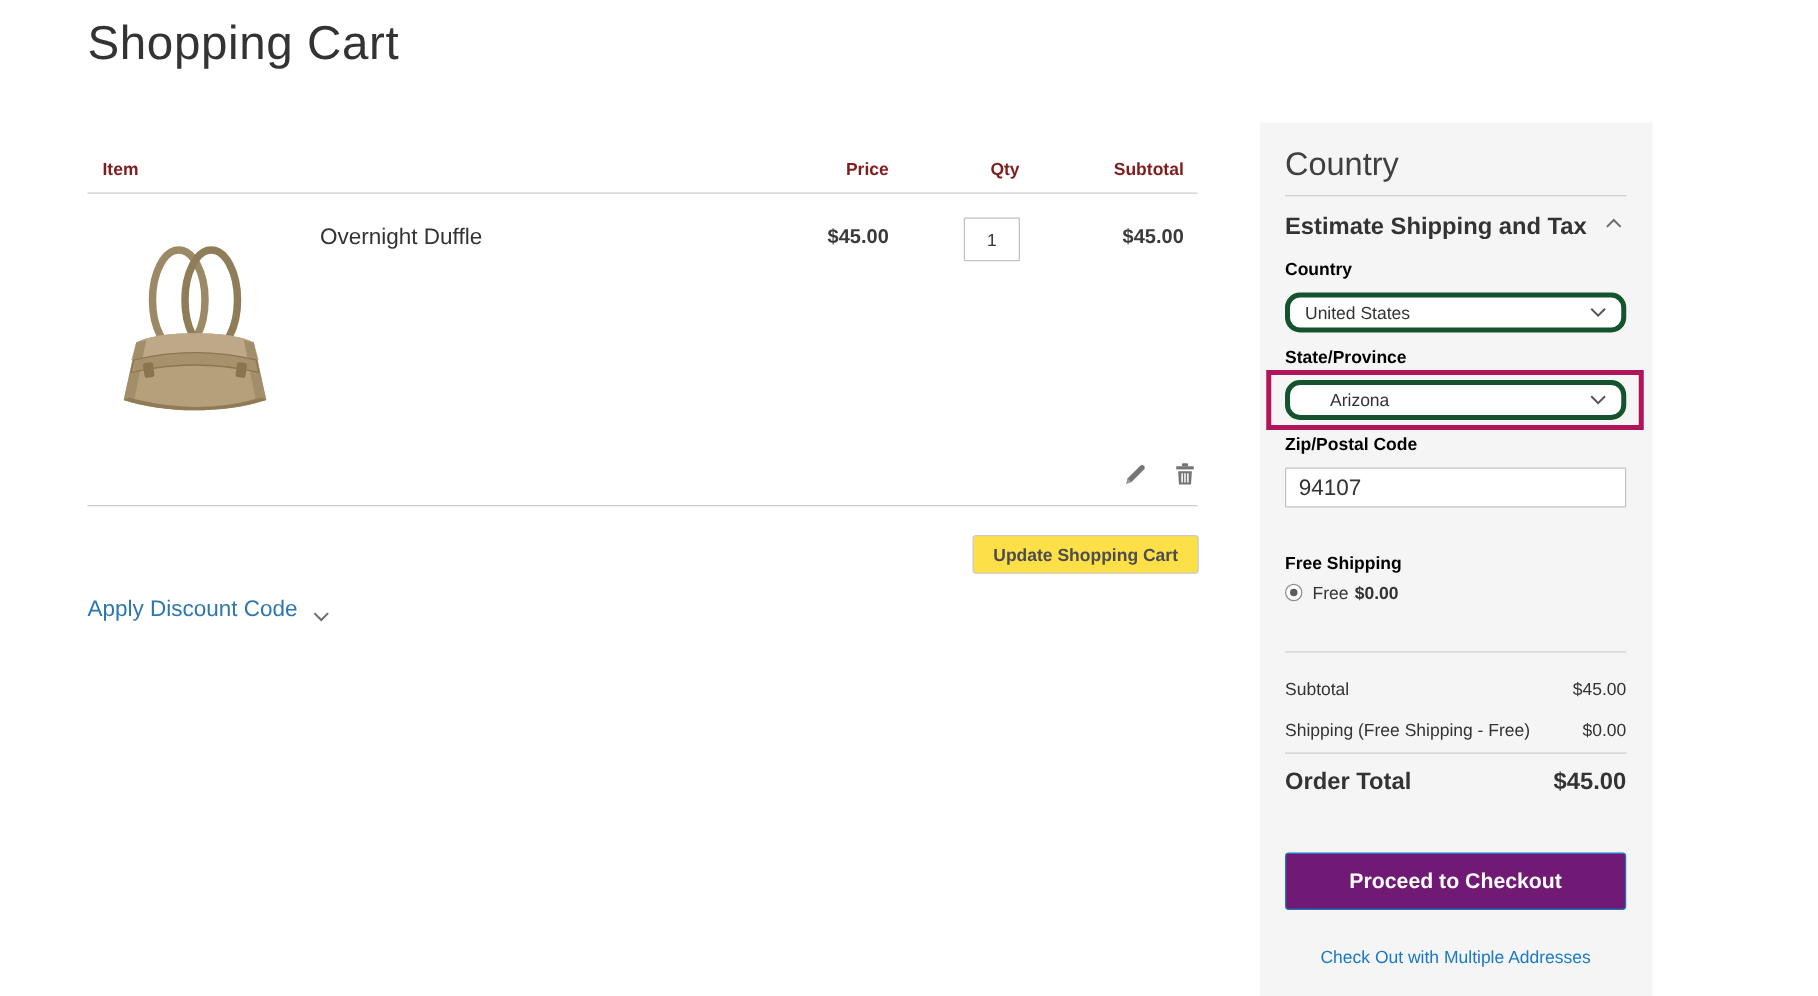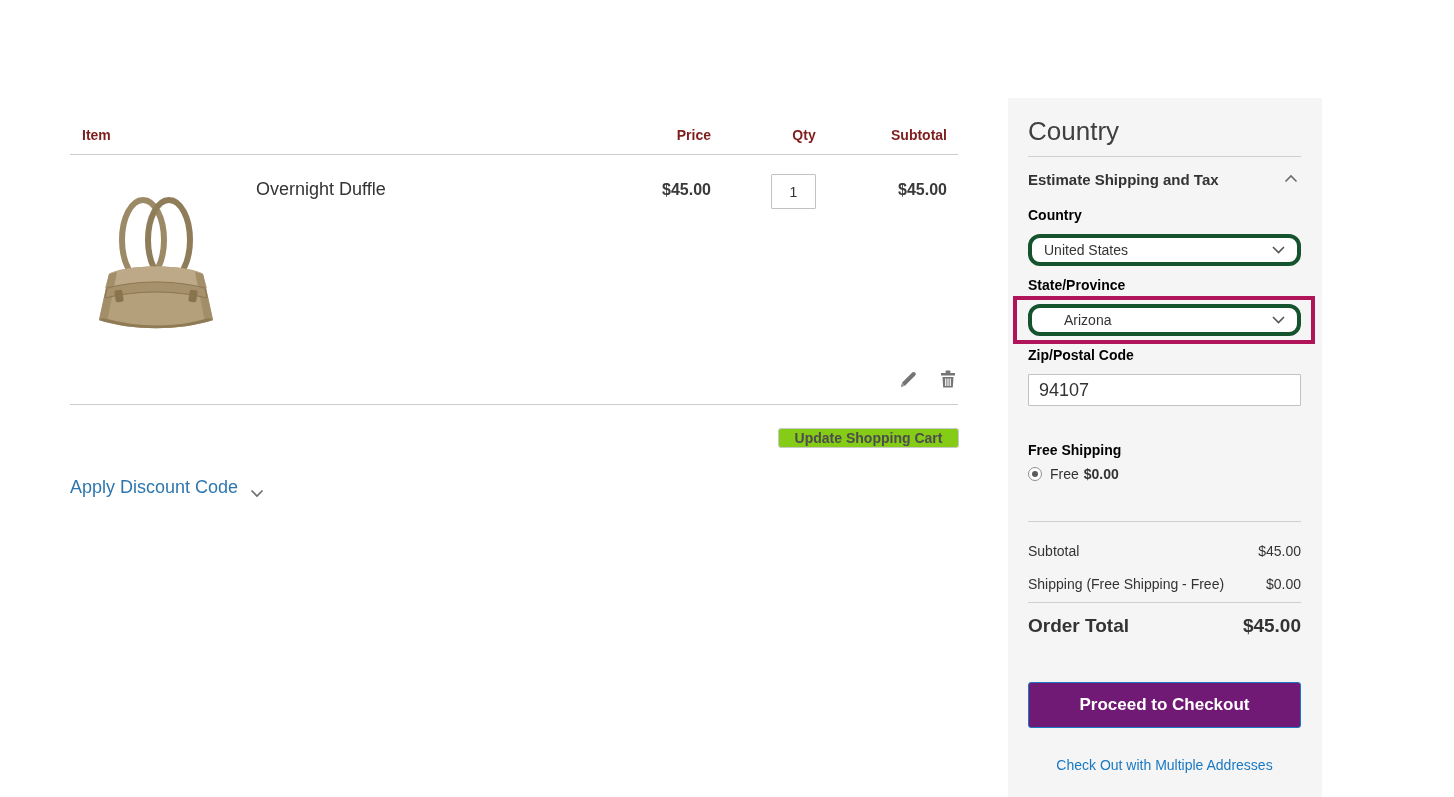--- a/index.html
+++ b/index.html
@@ -13,28 +13,28 @@
   .col-head { top:127px; font-size:14px; font-weight:bold; color:#7f1d1d; }
   .hline { height:1px; background:#ccc; }
 
   .item-name { left:256px; top:179px; font-size:18px; color:#333; }
   .money { font-size:16px; font-weight:bold; color:#3a3a3a; }
   .qty-input { left:771px; top:174px; width:45px; height:35px; border:1px solid #c2c2c2; background:#fff;
                text-align:center; font-size:14px; color:#333; font-family:inherit; border-radius:1px; }
 
   .icon-btn { width:24px; height:24px; background:none; border:none; cursor:pointer; padding:0; }
 
-  .btn-secondary { left:778px; top:428px; width:181px; height:20px; background:#84cc16; border:1px solid #c9c9c9;
+  .btn-secondary { left:778px; top:428px; width:181px; height:31px; background:#fde047; border:1px solid #c9c9c9;
                    border-radius:3px; font-size:14px; font-weight:bold; color:#4d4d4d; cursor:pointer; font-family:inherit; }
 
   .discount-link { left:70px; top:477px; font-size:18px; color:#2e77ae; cursor:pointer; display:flex; align-items:flex-end; gap:12px; }
 
   .panel { left:1008px; top:98px; width:314px; height:699px; background:#f5f5f5; }
   .panel-title { left:1028px; top:116px; font-size:26px; font-weight:300; color:#404040; }
-  .sec-head { font-size:15px; font-weight:bold; color:#333; }
+  .sec-head { font-size:19px; font-weight:bold; color:#333; }
   .field-label { font-size:14px; font-weight:bold; color:#000000; }
   .select-box { width:273px; height:32px; background:#fff; border:4px solid #14532d; border-radius:12px;
                 display:flex; align-items:center; justify-content:space-between; padding:0 12px; font-size:14px; color:#333; cursor:pointer; }
   .text-input { width:273px; height:32px; background:#fff; border:1px solid #c2c2c2; border-radius:1px;
                 padding:0 10px; font-size:18px; color:#333; font-family:inherit; }
   .highlight-box { left:1013px; top:296px; width:302px; height:48px; border:4px solid #b11559; background:transparent; pointer-events:none; }
 
   .radio { width:14px; height:14px; border-radius:50%; border:1px solid #8f8f8f; background:#fff; position:relative; display:inline-block; cursor:pointer; }
   .radio::after { content:""; position:absolute; left:3px; top:3px; width:6px; height:6px; border-radius:50%; background:#5c5c5c; }
 
@@ -43,20 +43,21 @@
 
   .btn-primary { left:1028px; top:682px; width:273px; height:46px; background:#701a75; border:1px solid #1979c3;
                  border-radius:3px; color:#fff; font-size:17px; font-weight:bold; cursor:pointer; font-family:inherit; }
   .multi-link { left:1028px; top:757px; width:273px; text-align:center; font-size:14px; color:#1979c3; cursor:pointer; }
 </style>
 </head>
 <body>
 
 <div id="stage">
 
+  <h1 class="abs page-title">Shopping Cart</h1>
 
   <div class="abs col-head" style="left:82px;">Item</div>
   <div class="abs col-head" style="left:611px;width:100px;text-align:right;">Price</div>
   <div class="abs col-head" style="left:754px;width:100px;text-align:center;">Qty</div>
   <div class="abs col-head" style="left:847px;width:100px;text-align:right;">Subtotal</div>
   <div class="abs hline" style="left:70px;top:154px;width:888px;"></div>
 
   <div class="abs" style="left:95px;top:192px;width:122px;height:140px;">
     <svg width="122" height="140" viewBox="0 0 122 140">
 

